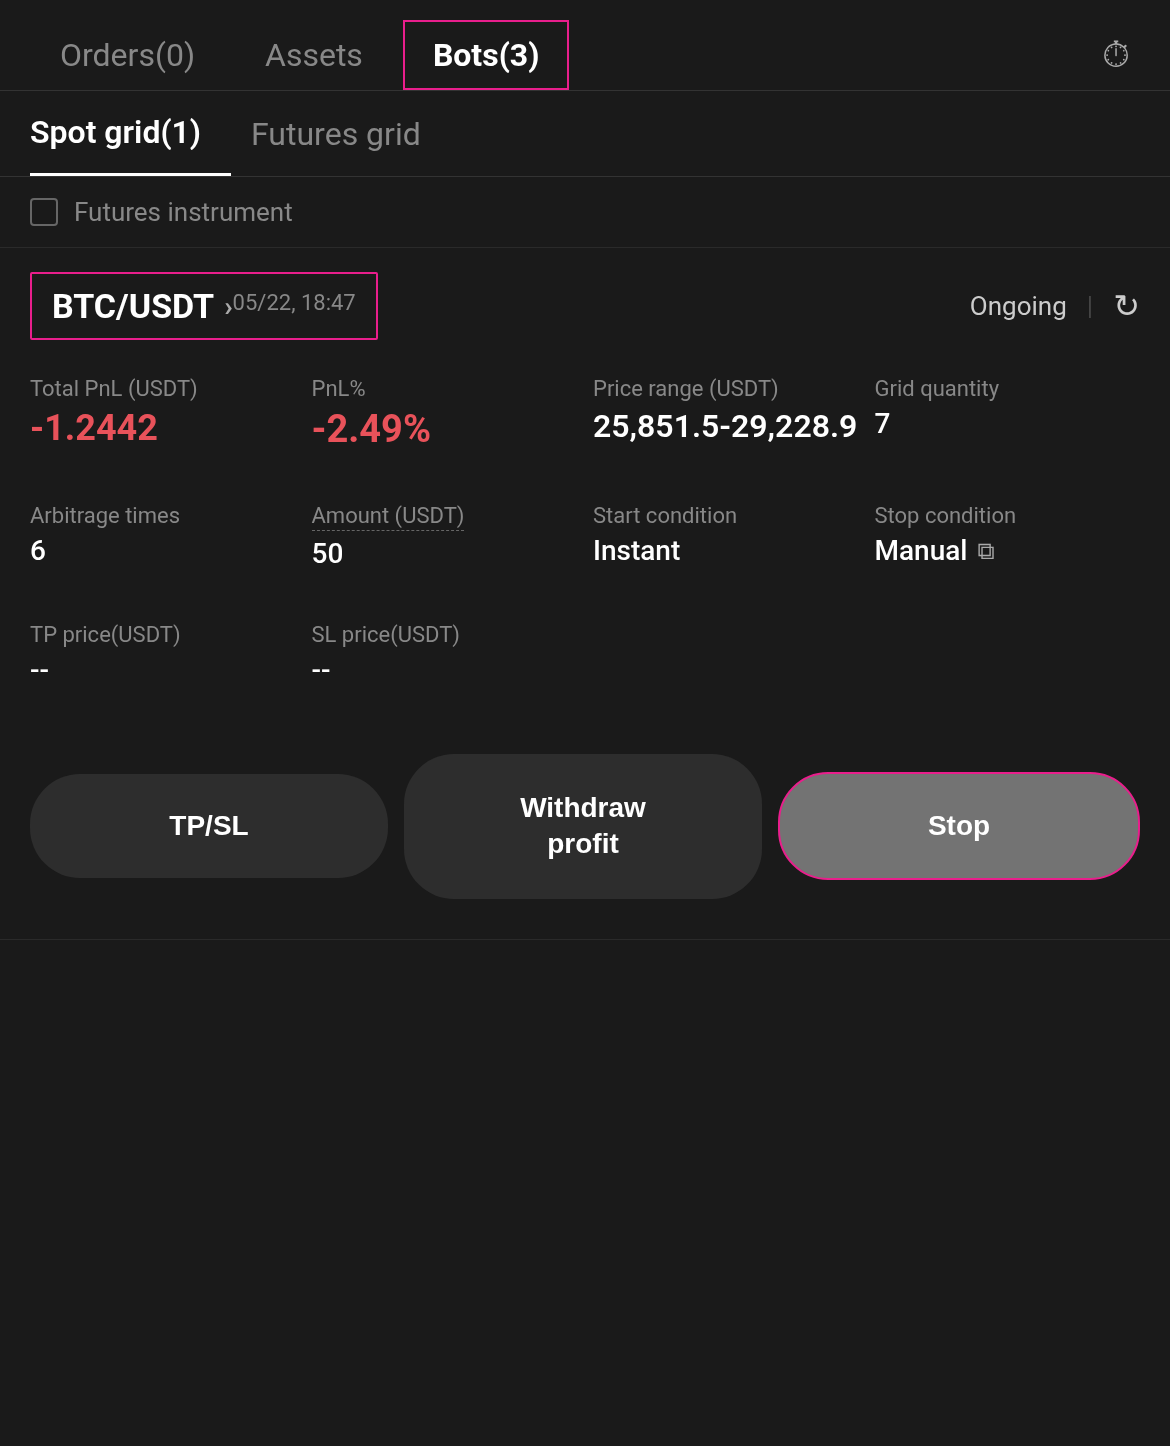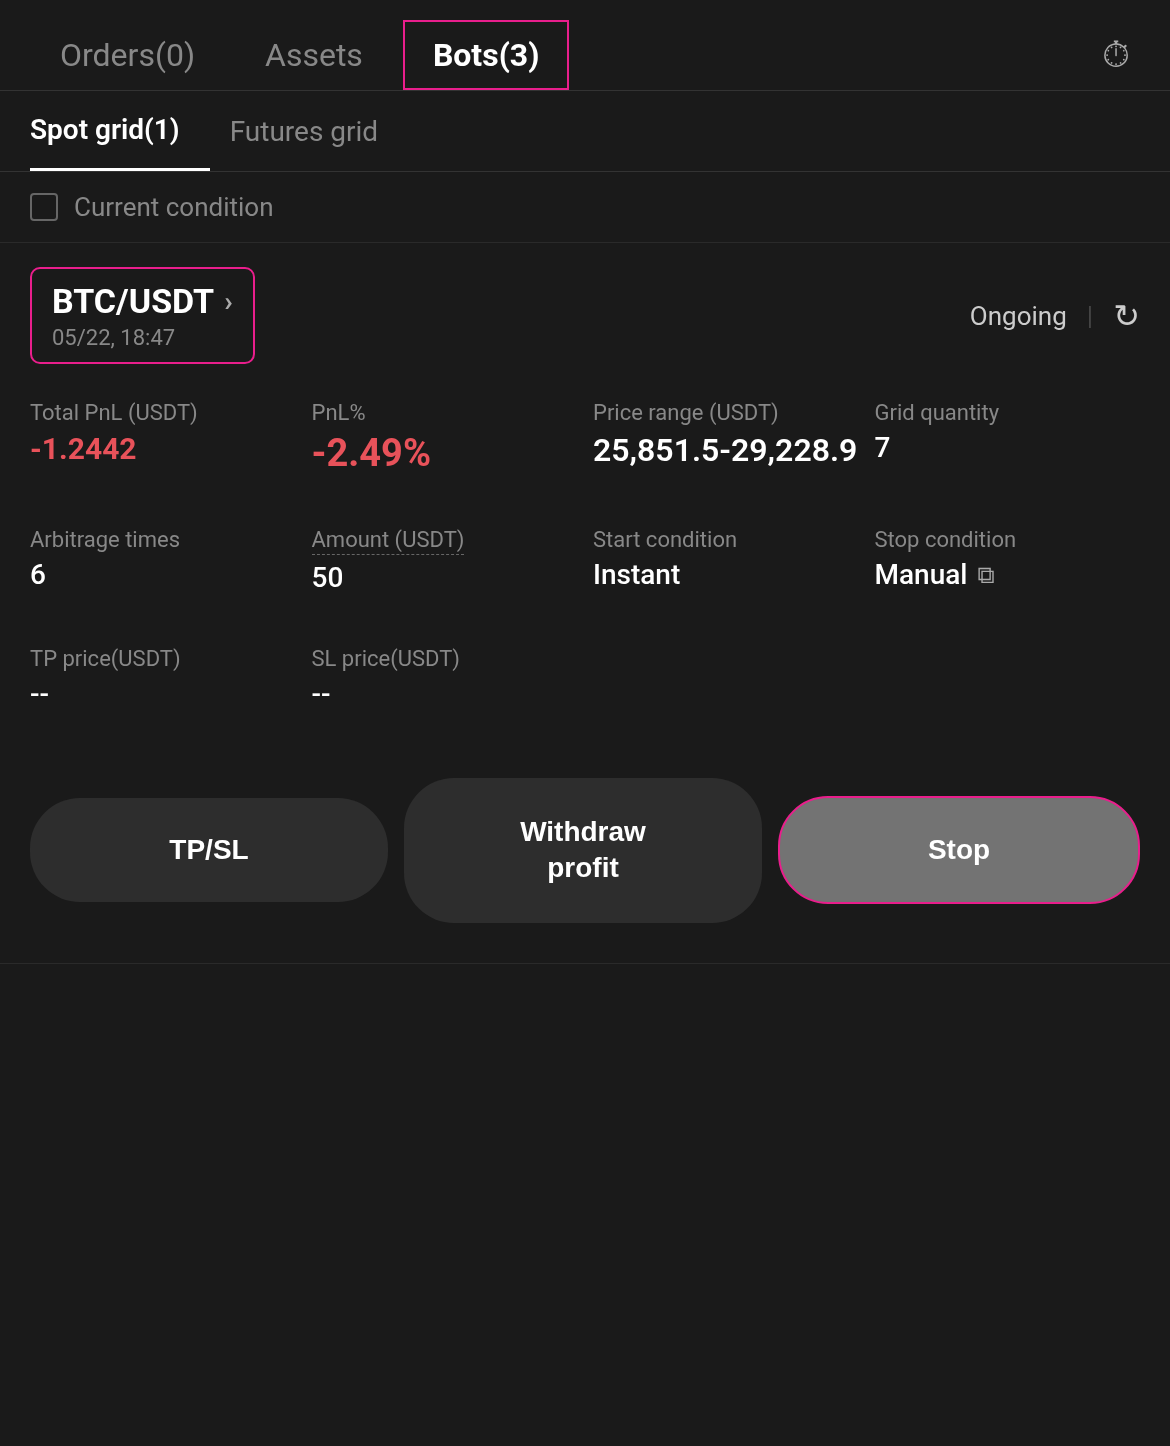--- a/index.html
+++ b/index.html
@@ -56,21 +56,21 @@
 
     
     .sub-tabs {
       display: flex;
       align-items: center;
       padding: 0 30px;
       border-bottom: 1px solid #333;
     }
 
     .sub-tab {
-      font-size: 28px;
+      font-size: 32px;
       color: #888;
       padding: 22px 30px 22px 0;
       cursor: pointer;
       margin-right: 20px;
       white-space: nowrap;
     }
 
     .sub-tab.active {
       color: #ffffff;
       font-weight: 600;
@@ -110,24 +110,24 @@
     
     .card-header {
       display: flex;
       align-items: center;
       justify-content: space-between;
       padding: 24px 30px 18px 30px;
     }
 
     .pair-box {
       border: 2.5px solid #e91e8c;
-      border-radius: 10px;
+      border-radius: 2px;
       padding: 12px 20px;
       display: inline-flex;
-      flex-direction: column;
+      flex-direction: row;
       cursor: pointer;
     }
 
     .pair-name {
       font-size: 34px;
       font-weight: 700;
       color: #ffffff;
       display: flex;
       align-items: center;
       gap: 10px;
@@ -185,21 +185,21 @@
     }
 
     .stat-value {
       font-size: 28px;
       color: #ffffff;
       font-weight: 500;
     }
 
     .stat-value.negative {
       color: #e8525a;
-      font-size: 30px;
+      font-size: 36px;
       font-weight: 700;
     }
 
     .stat-value.negative-pct {
       color: #e8525a;
       font-size: 38px;
       font-weight: 700;
     }
 
     .stat-value.large {
@@ -273,21 +273,21 @@
   <div class="sub-tab active">
     <span>Spot grid(1)</span>
   </div>
   <div class="sub-tab">
     <span>Futures grid</span>
   </div>
 </div>
 
 <div class="filter-row">
   <div class="checkbox"></div>
-  <span class="filter-label">Current condition</span>
+  <span class="filter-label">Futures instrument</span>
 </div>
 
 <div class="bot-card">
 
   <div class="card-header">
     <div class="pair-box">
       <div class="pair-name">
         <span>BTC/USDT</span>
         <span class="pair-chevron">›</span>
       </div>

